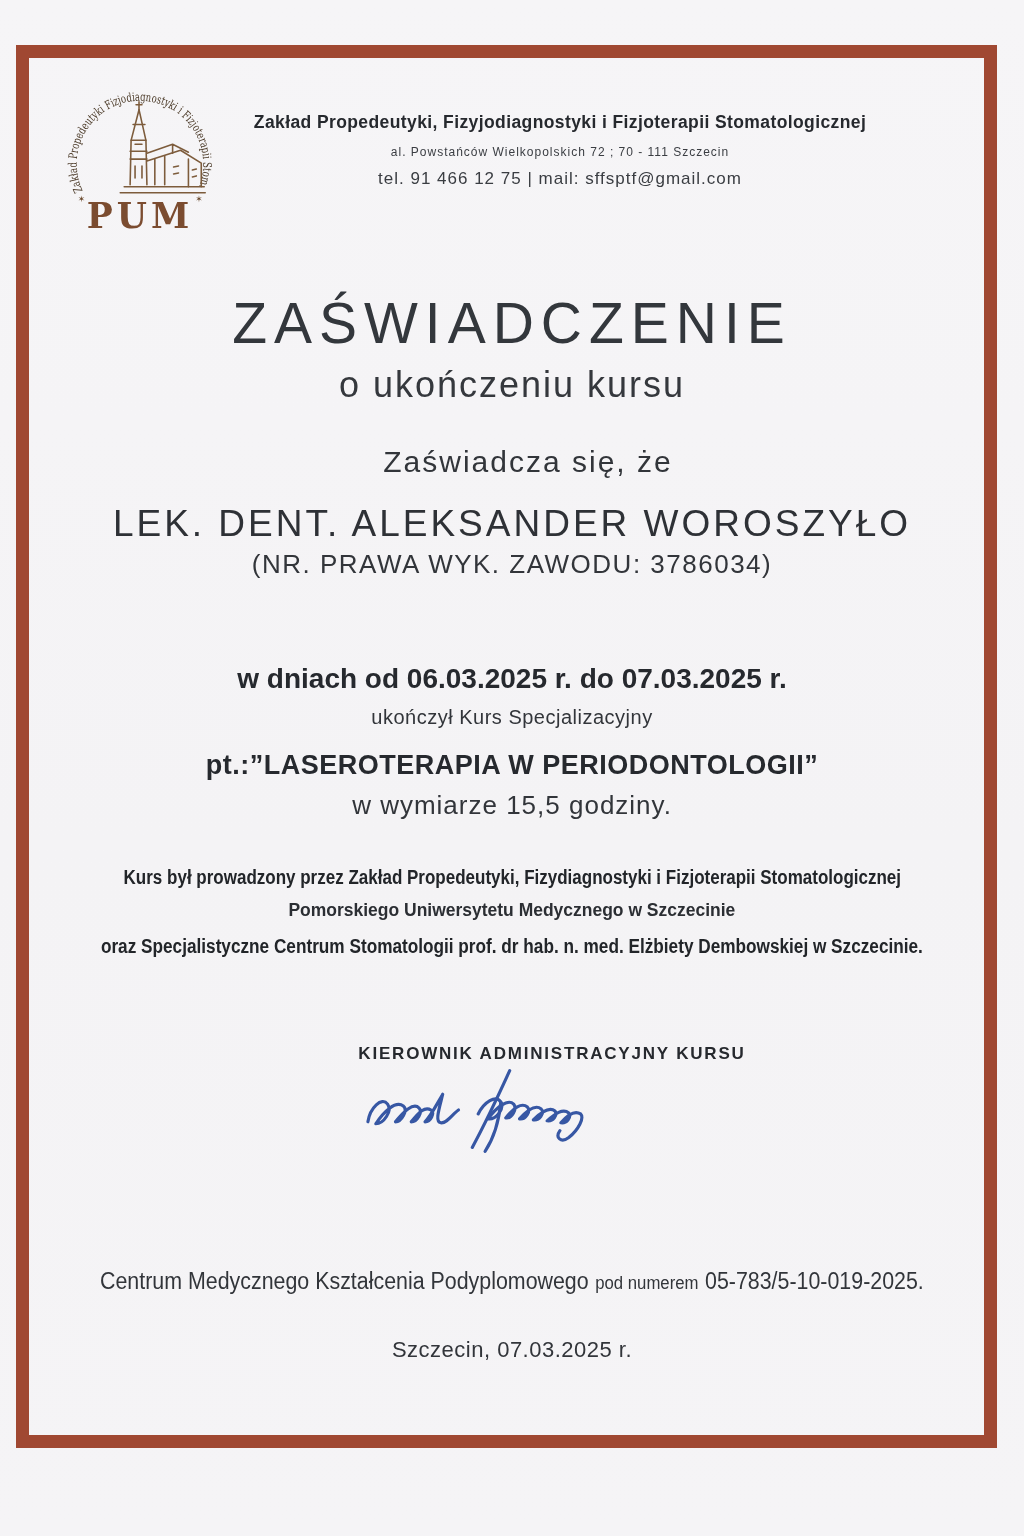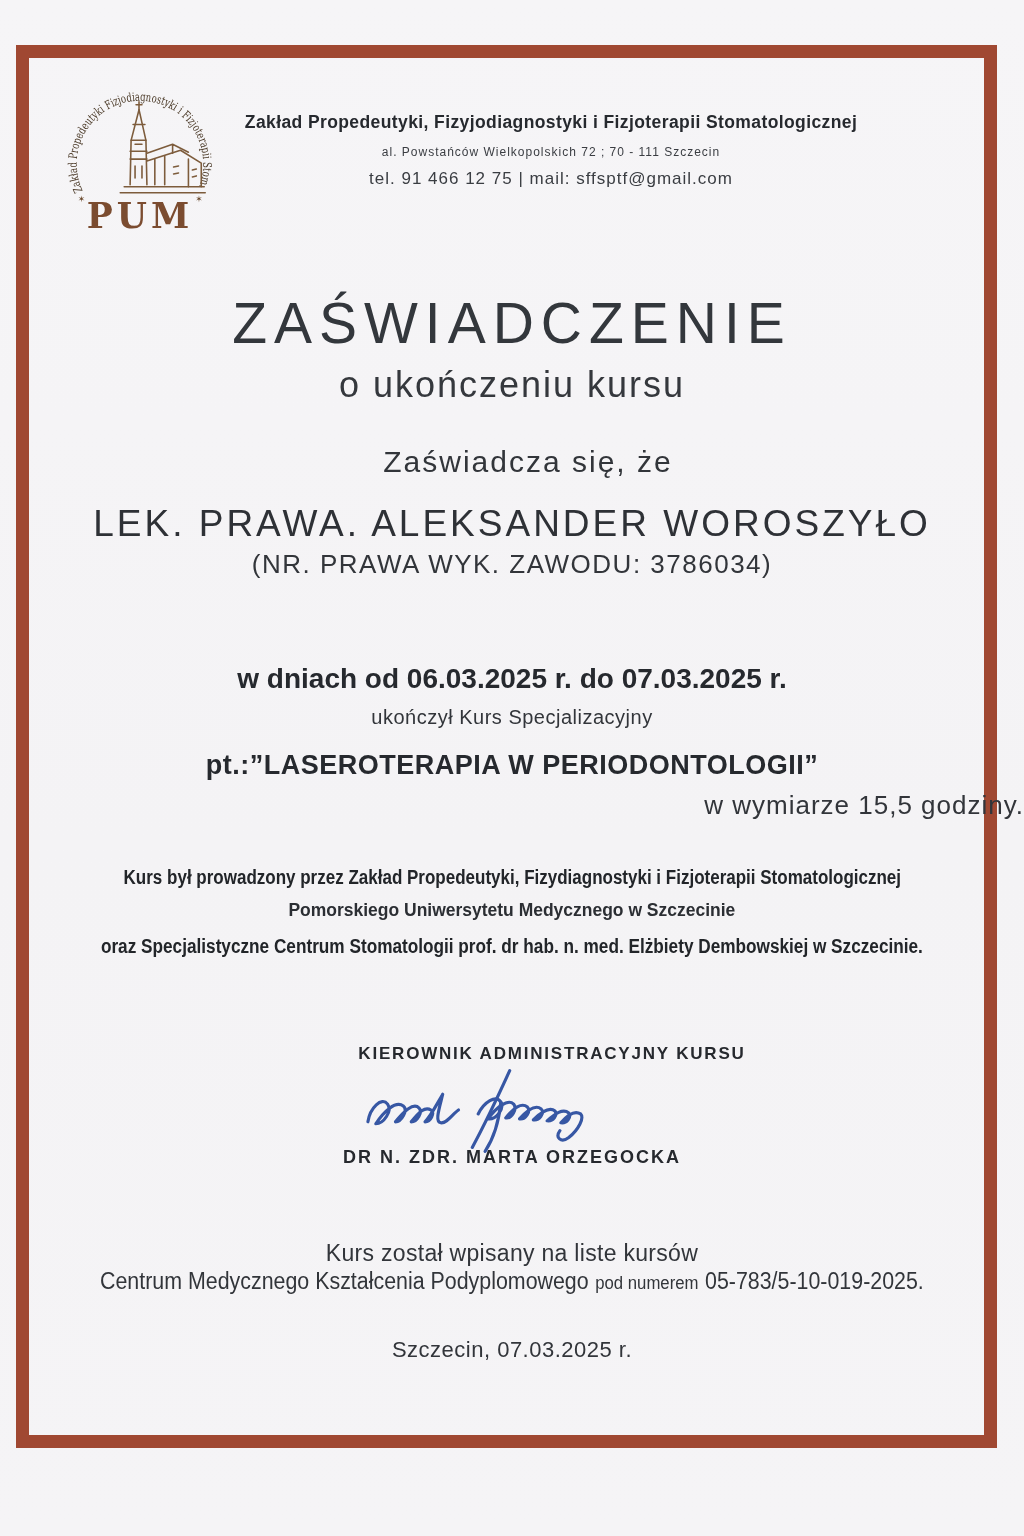--- a/index.html
+++ b/index.html
@@ -14,36 +14,36 @@
   }
   .frame{
     position:absolute;left:16px;top:45px;width:981px;height:1403px;
     box-sizing:border-box;border:13px solid #a04832;
   }
   .abs{position:absolute;left:0;width:100%;text-align:center;line-height:1.15;white-space:nowrap;}
   .fitx{display:inline-block;transform:scaleX(var(--sx,1));transform-origin:50% 50%;white-space:nowrap;}
 
   .logo{position:absolute;left:56px;top:88px;width:168px;height:160px;}
 
-  .hdr{position:absolute;left:226px;top:112px;width:650px;text-align:center;}
+  .hdr{position:absolute;left:235px;top:112px;width:650px;text-align:center;}
   .hdr .org{font-size:17.5px;font-weight:700;letter-spacing:.4px;color:#26292e;}
   .hdr .addr{margin-top:12px;font-size:12px;letter-spacing:1px;color:#3a3d42;}
   .hdr .tel{margin-top:10px;font-size:17px;letter-spacing:1px;color:#3a3d42;}
 
   .title-main{top:291px;font-size:57px;font-weight:400;letter-spacing:7px;color:#33373c;}
   .title-sub{top:364px;font-size:36px;letter-spacing:2px;color:#35383d;}
 
   .intro{top:445px;font-size:30px;letter-spacing:2px;padding-left:16px;}
   .name{top:503px;font-size:37px;letter-spacing:3px;color:#2e3136;}
   .license{top:550px;font-size:26px;letter-spacing:1.5px;text-align:center;}
 
   .dates{top:663px;font-size:28px;font-weight:700;color:#26292e;}
   .completion{top:706px;font-size:20px;letter-spacing:.5px;}
   .course-name{top:750px;font-size:27px;font-weight:700;letter-spacing:.5px;color:#26292e;}
-  .duration{top:791px;font-size:26px;letter-spacing:1px;text-align:right;}
+  .duration{top:791px;font-size:26px;letter-spacing:1px;}
 
   .org1{top:866px;font-size:20px;}
   .org1 .fitx{--sx:.85;font-weight:700;color:#222529;}
   .org2{top:899px;font-size:19px;}
   .org2 .fitx{--sx:.92;font-weight:600;color:#2b2e33;}
   .org3{top:935px;font-size:20px;}
   .org3 .fitx{--sx:.86;font-weight:700;color:#222529;}
 
   .role{top:1044px;font-size:17px;font-weight:700;letter-spacing:1.8px;color:#26292e;padding-left:40px;}
   .sig-svg{position:absolute;left:362px;top:1064px;width:256px;height:90px;}
@@ -89,44 +89,42 @@
   <div class="hdr">
     <div class="org">Zakład Propedeutyki, Fizyjodiagnostyki i Fizjoterapii Stomatologicznej</div>
     <div class="addr">al. Powstańców Wielkopolskich 72 ; 70 - 111 Szczecin</div>
     <div class="tel">tel. 91 466 12 75 | mail: sffsptf@gmail.com</div>
   </div>
 
   <div class="abs title-sub">o ukończeniu kursu</div>
   <div class="abs title-main">ZAŚWIADCZENIE</div>
 
   <div class="abs intro">Zaświadcza się, że</div>
-  <div class="abs name">LEK. PRAWA. ALEKSANDER WOROSZYŁO</div>
+  <div class="abs name">LEK. DENT. ALEKSANDER WOROSZYŁO</div>
   <div class="abs license">(NR. PRAWA WYK. ZAWODU: 3786034)</div>
 
   <div class="abs dates">w dniach od 06.03.2025 r. do 07.03.2025 r.</div>
   <div class="abs completion">ukończył Kurs Specjalizacyjny</div>
   <div class="abs course-name">pt.:”LASEROTERAPIA W PERIODONTOLOGII”</div>
   <div class="abs duration">w wymiarze 15,5 godziny.</div>
 
   <div class="abs org1"><span class="fitx">Kurs był prowadzony przez Zakład Propedeutyki, Fizydiagnostyki i Fizjoterapii Stomatologicznej</span></div>
   <div class="abs org2"><span class="fitx">Pomorskiego Uniwersytetu Medycznego w Szczecinie</span></div>
   <div class="abs org3"><span class="fitx">oraz Specjalistyczne Centrum Stomatologii prof. dr hab. n. med. Elżbiety Dembowskiej w Szczecinie.</span></div>
 
   <div class="abs role">KIEROWNIK ADMINISTRACYJNY KURSU</div>
   <svg class="sig-svg" viewBox="0 0 260 90" aria-hidden="true">
     <g stroke="#2d4fa0" stroke-width="3.2" fill="none" stroke-linecap="round" stroke-linejoin="round" opacity="0.95">
       <path d="M6,58 C8,44 20,32 26,40 C31,47 22,60 14,60 C22,48 34,36 42,42 C47,46 40,58 34,58 C42,48 52,38 58,44 C62,48 56,58 50,58 C58,48 64,42 70,46 C74,49 70,58 64,58 C70,52 76,40 82,30 C78,46 74,58 80,59 C86,60 92,50 98,46"></path>
       <path d="M150,6 C140,28 126,58 112,84"></path>
       <path d="M118,50 C124,38 136,30 141,38 C145,45 136,56 128,55 C136,44 148,34 154,40 C158,45 152,55 146,54 C154,44 162,38 168,43 C172,47 166,56 160,55 C168,46 176,40 182,45 C186,49 180,57 174,56 C182,48 190,42 196,47 C199,51 194,58 188,57 C196,50 204,44 210,49 C213,53 208,60 202,59 C208,52 216,46 222,50 C226,54 220,66 210,74 C202,80 196,74 201,67"></path>
       <path d="M141,38 C139,58 133,76 125,88"></path>
     </g>
   </svg>
-  <div class="abs signer">DR N. ZDR. MARTA ORZEGOCKA</div>
 
-  <div class="abs reg1">Kurs został wpisany na liste kursów</div>
   <div class="abs reg2">
     <span class="fitx">
       <span>Centrum Medycznego Kształcenia Podyplomowego</span><span class="small">pod numerem</span><span>05-783/5-10-019-2025.</span>
     </span>
   </div>
 
   <div class="abs footer">Szczecin, 07.03.2025 r.</div>
 
 </div>
 

